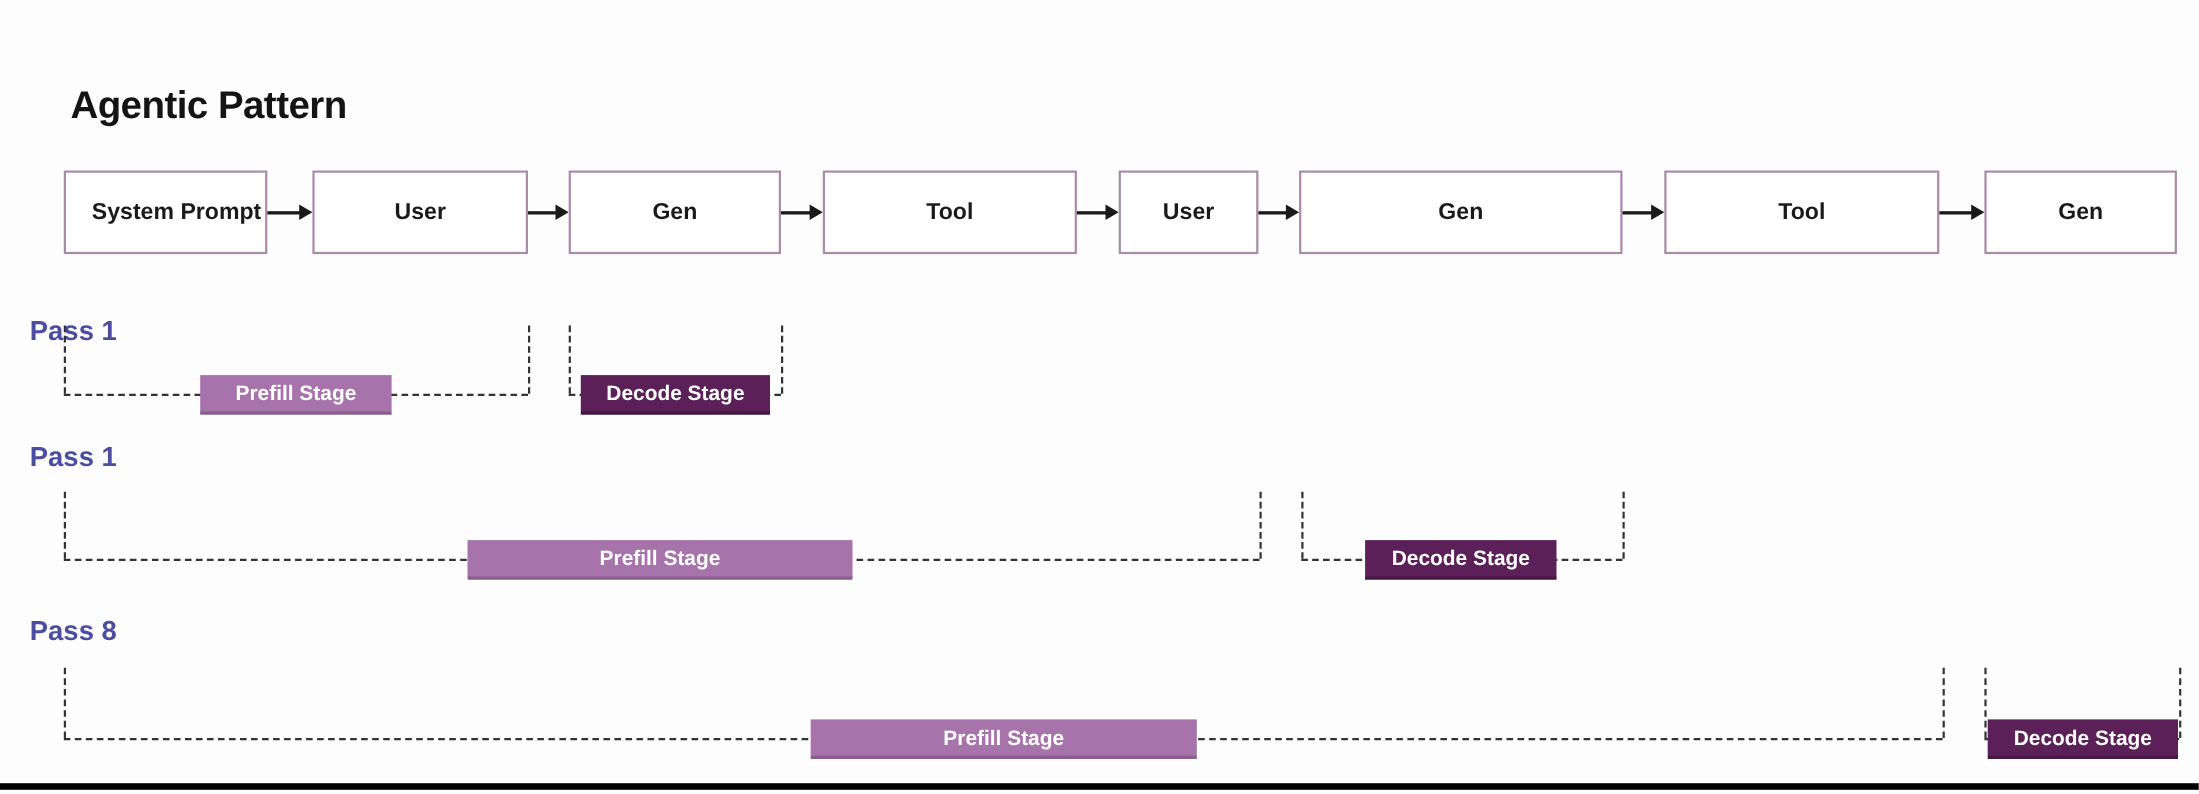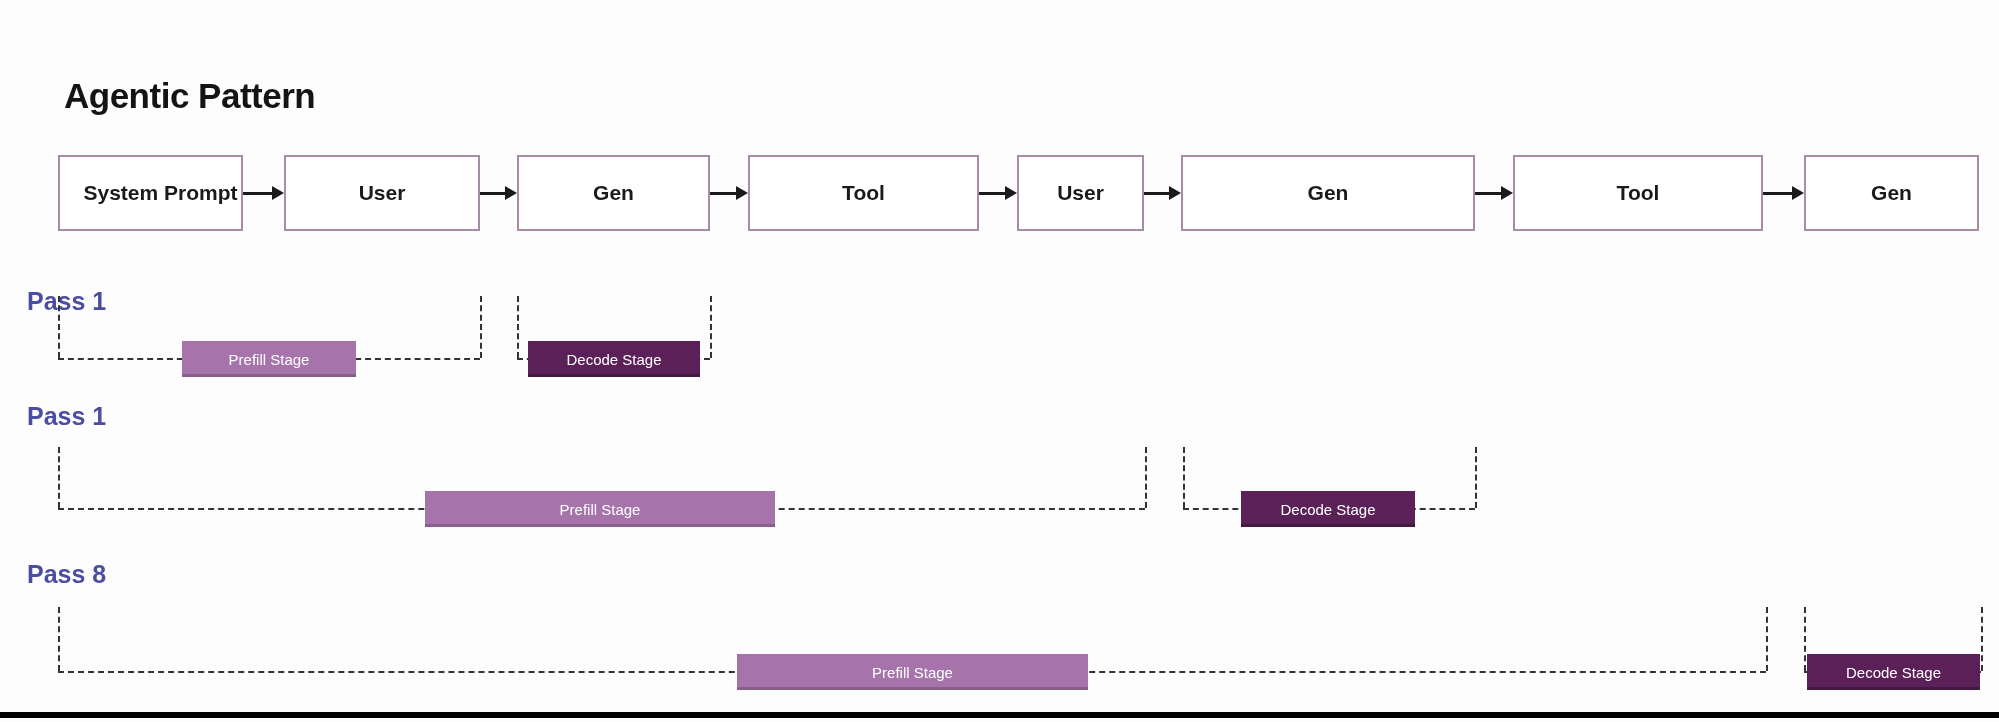--- a/index.html
+++ b/index.html
@@ -35,21 +35,21 @@
   }
   .pass-label{
     position:absolute; font-size:25px; font-weight:600;
     color:var(--pass-label); white-space:nowrap;
   }
   .dash-h{position:absolute; height:0; border-top:2px dashed var(--dash); z-index:1;}
   .dash-v{position:absolute; width:0; border-left:2px dashed var(--dash); z-index:1;}
   .stage-box{
     position:absolute; height:36px; z-index:2; box-sizing:border-box;
     display:flex; align-items:center; justify-content:center;
-    color:var(--stage-text); font-size:15px; font-weight:400; white-space:nowrap;
+    color:var(--stage-text); font-size:19px; font-weight:700; white-space:nowrap;
   }
   .stage-box.prefill{background:var(--prefill-bg); box-shadow:inset 0 -3px 0 rgba(0,0,0,0.18);}
   .stage-box.decode{background:var(--decode-bg); box-shadow:inset 0 -3px 0 rgba(0,0,0,0.25);}
   .bottom-bar{position:absolute; left:0; width:1999px; background:var(--bottom-bar);}
 </style>
 </head>
 <body>
 
 <div id="canvas">
   <div class="page-title">Agentic Pattern</div>

